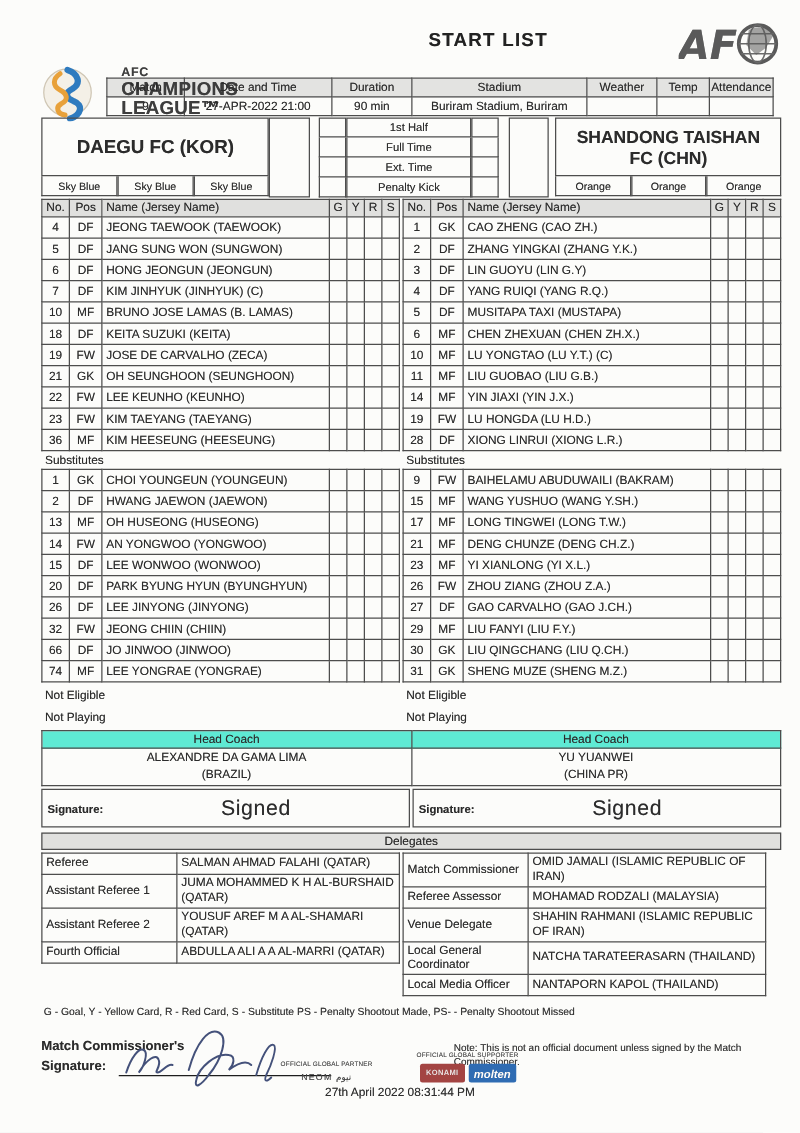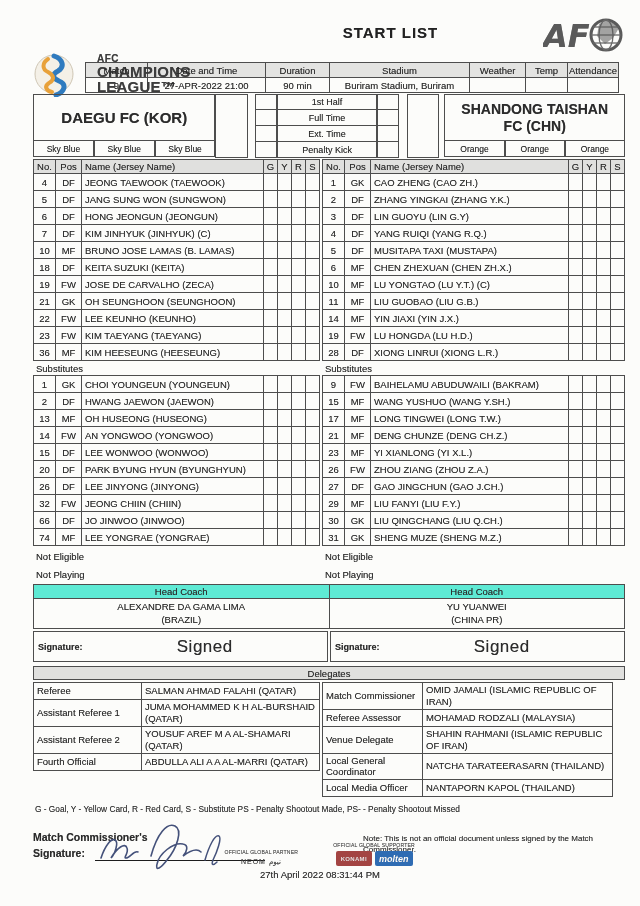--- a/index.html
+++ b/index.html
@@ -589,21 +589,21 @@
                 <td class="c-pos">FW</td>
                 <td class="c-name">ZHOU ZIANG (ZHOU Z.A.)</td>
                 <td class="c-blank"></td>
                 <td class="c-blank"></td>
                 <td class="c-blank"></td>
                 <td class="c-blank"></td>
               </tr>
               <tr>
                 <td class="c-no">27</td>
                 <td class="c-pos">DF</td>
-                <td class="c-name">GAO JINGCHUN (GAO J.CH.)</td>
+                <td class="c-name">GAO CARVALHO (GAO J.CH.)</td>
                 <td class="c-blank"></td>
                 <td class="c-blank"></td>
                 <td class="c-blank"></td>
                 <td class="c-blank"></td>
               </tr>
               <tr>
                 <td class="c-no">29</td>
                 <td class="c-pos">MF</td>
                 <td class="c-name">LIU FANYI (LIU F.Y.)</td>
                 <td class="c-blank"></td>

